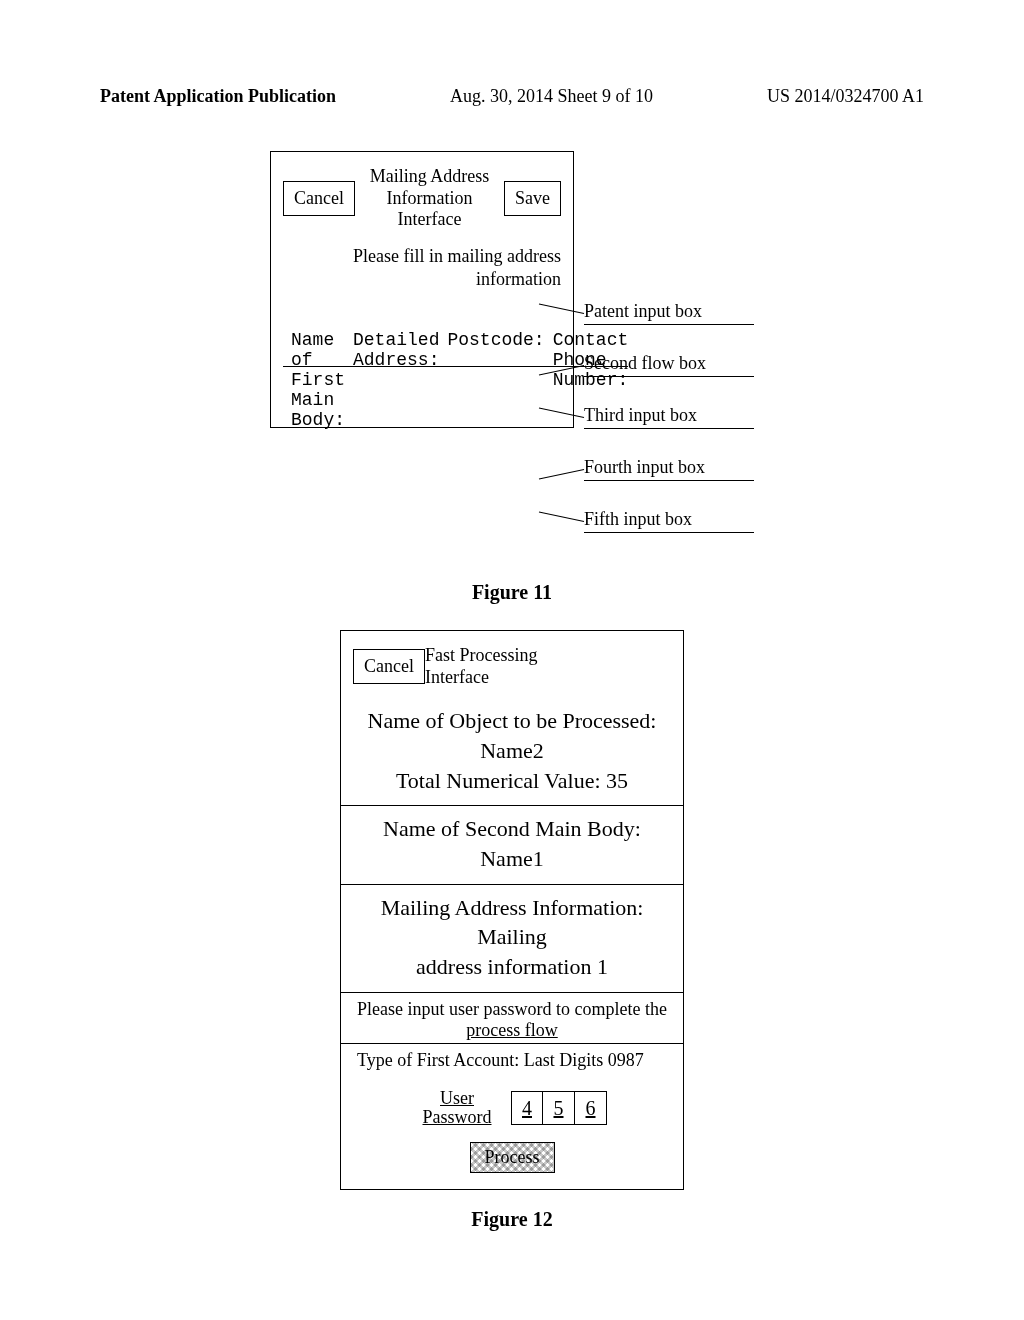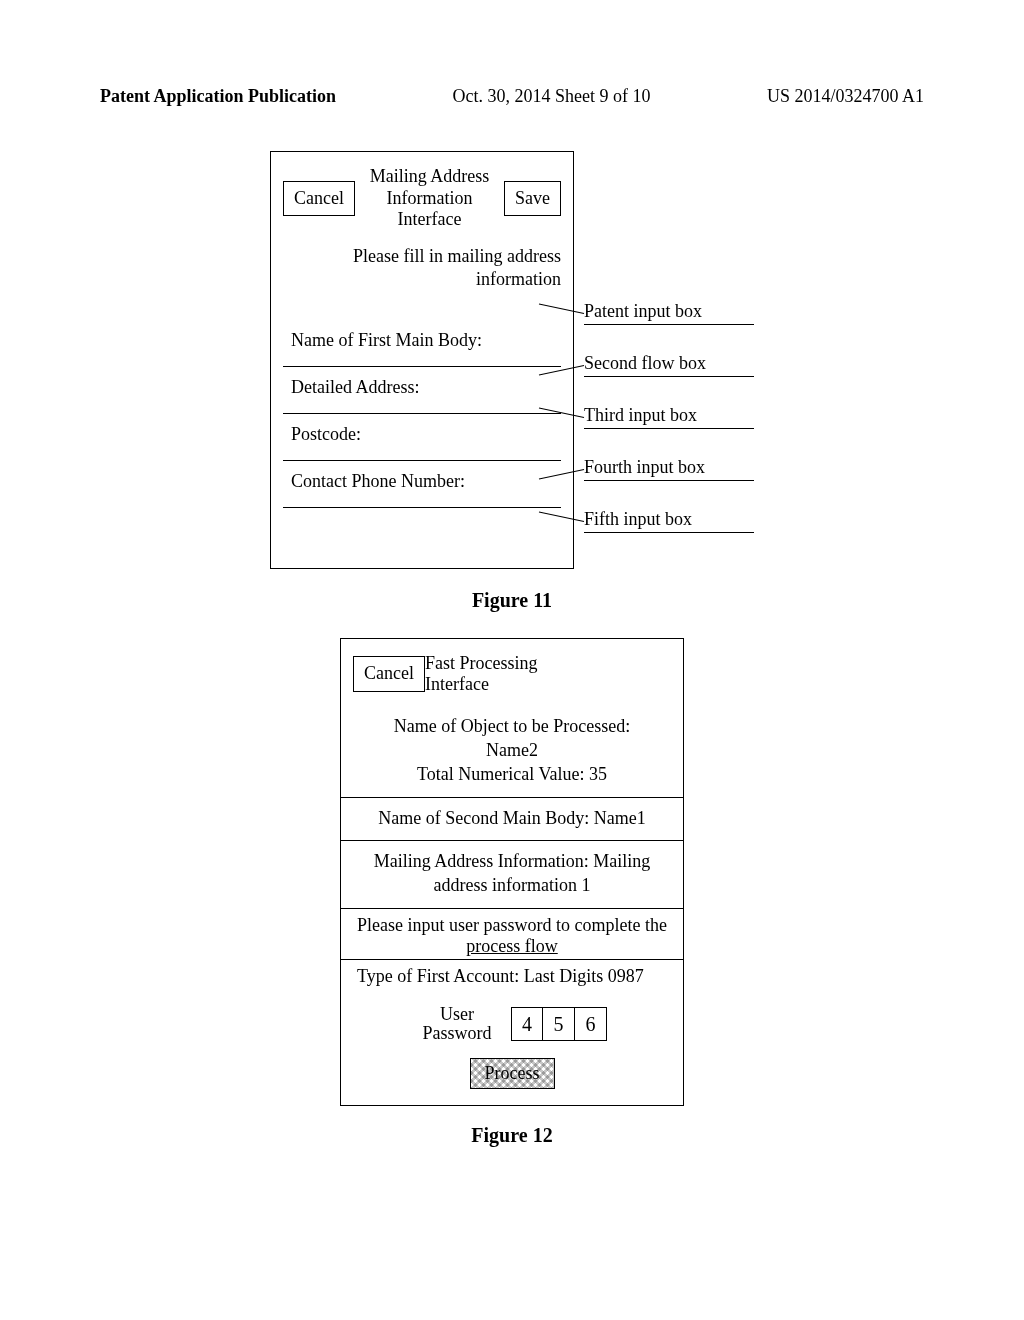--- a/index.html
+++ b/index.html
@@ -58,21 +58,22 @@
     padding: 0 4px;
   }
   .fig11-instruct {
     text-align: right;
     font-size: 18px;
     margin: 6px 0 28px 0;
     line-height: 1.3;
   }
   .fig11-fields {
     display: flex;
-    flex-direction: column;
+    flex-direction: row;
+    font-family: Liberation Mono, monospace;
   }
   .fig11-row {
     border-bottom: 1px solid #000;
     padding: 10px 0 6px 8px;
     font-size: 18px;
     height: 30px;
     box-sizing: content-box;
   }
   .fig11-notes {
     width: 180px;
@@ -127,21 +128,21 @@
   }
   .fig12-title {
     flex: 1;
     text-align: left;
     font-size: 18px;
     line-height: 1.2;
     padding-right: 28px;
   }
   .fig12-section {
     text-align: center;
-    font-size: 18px;
+    font-size: 22px;
     padding: 8px 12px 10px 12px;
     line-height: 1.35;
     border-bottom: 1px solid #000;
   }
   .fig12-prompt {
     font-size: 18px;
     text-align: center;
     padding: 6px 10px 2px 10px;
   }
   .fig12-prompt .underline { text-decoration: underline; }
@@ -149,20 +150,21 @@
     font-size: 18px;
     padding: 6px 16px 8px 16px;
     border-top: 1px solid #000;
   }
   .fig12-pwdrow {
     display: flex;
     align-items: center;
     justify-content: center;
     gap: 14px;
     padding: 10px 0 14px 0;
+    text-decoration: underline;
   }
   .pwd-label {
     font-size: 18px;
     text-align: center;
     line-height: 1.1;
     width: 80px;
   }
   .pwd-boxes {
     display: flex;
   }
@@ -192,21 +194,21 @@
     background-size: 8px 8px, 8px 8px;
   }
 </style>
 </head>
 <body>
 
 <div class="page">
 
   <div class="header-row">
     <span class="header-left">Patent Application Publication</span>
-    <span class="header-mid">Oct. 30, 2014  Sheet 9 of 10</span>
+    <span class="header-mid">Aug. 30, 2014  Sheet 9 of 10</span>
     <span class="header-right">US 2014/0324700 A1</span>
   </div>
 
   <div class="fig11">
     <div class="fig11-screen">
       <div class="fig11-toprow">
         <div class="tiny-btn">Cancel</div>
         <div class="fig11-title">
           <span>Mailing Address</span><br>
           <span>Information</span><br>

